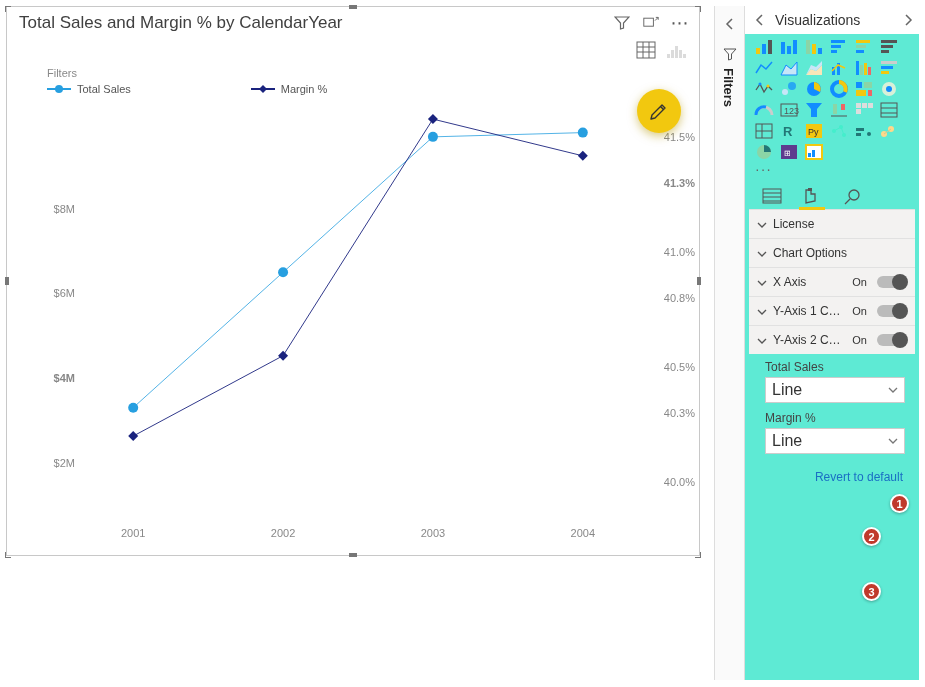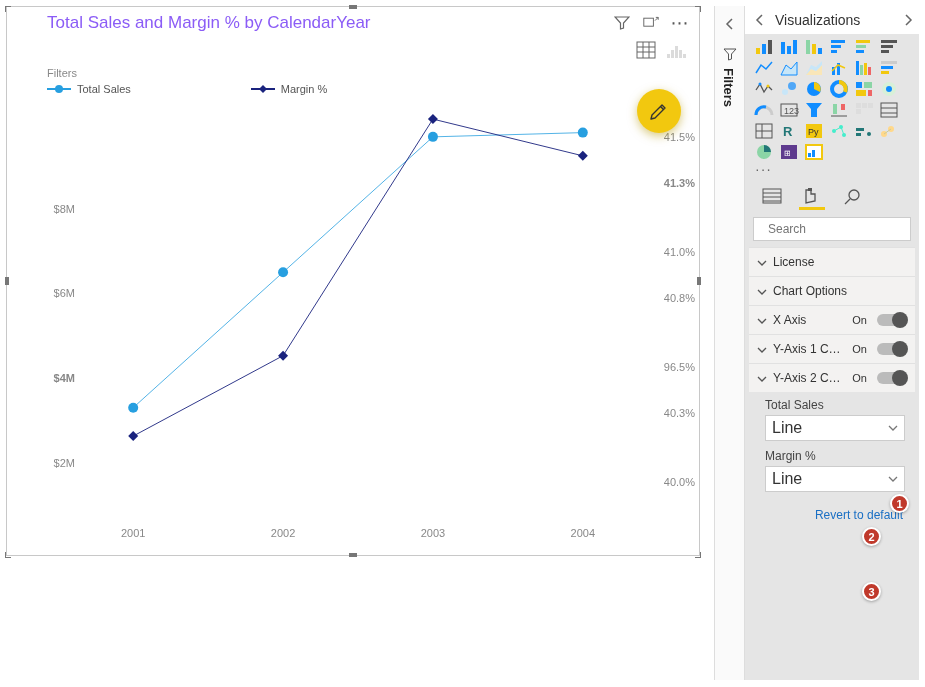--- a/index.html
+++ b/index.html
@@ -42,23 +42,22 @@
     background: #777;
   }
   .chart-header {
     display: flex;
     align-items: center;
     padding: 6px 10px 4px 12px;
     border-bottom: none;
   }
   .chart-title {
     font-size: 17px;
-    color: #8b5cf6;
+    color: #404040;
     flex: 1;
-    margin-left: 28px;
   }
   .chart-header-icons { display: flex; align-items: center; gap: 10px; }
   .hdr-icon { width: 18px; height: 18px; color: #666; display: flex; align-items: center; justify-content: center; }
   .hdr-icon svg { width: 16px; height: 16px; }
   .focus-icon { width: 20px; height: 16px; }
   .more-icon { font-size: 18px; letter-spacing: 1px; color: #555; line-height: 10px;}
   .drill-icons { display: flex; align-items: center; gap: 8px; padding: 2px 12px 0 0; justify-content: flex-end; }
   .drill-icon { width: 22px; height: 22px; display:flex; align-items:center; justify-content:center; }
   .drill-icon svg { width: 22px; height: 22px; }
   .legend-area { padding: 6px 0 8px 40px; }
@@ -117,21 +116,21 @@
     font-weight: 600;
     color: #222;
   }
 
   .viz-panel {
     position: absolute;
     left: 744px;
     top: 6px;
     width: 175px;
     height: 674px;
-    background: #e5e5e5;
+    background: #5eead4;
     border-left: 1px solid #ddd;
     font-size: 12px;
   }
   .viz-header {
     display: flex;
     align-items: center;
     padding: 6px 4px 6px 8px;
     background: #fff;
   }
   .viz-header .chev-left { width: 14px; height: 14px; color: #666; margin-right: 8px; }
@@ -345,21 +344,21 @@
     <div class="y-left-ticks" id="yLeft">
         <span class="y-tick" style="top: 89.4737%;">$2M</span>
         <span class="y-tick" style="top: 68.4211%; font-weight: bold;">$4M</span>
         <span class="y-tick" style="top: 47.3684%;">$6M</span>
         <span class="y-tick" style="top: 26.3158%;">$8M</span>
       </div>
 
     <div class="y-right-ticks" id="yRight">
         <span class="y-tick" style="top: 94.2857%;">40.0%</span>
         <span class="y-tick" style="top: 77.1429%;">40.3%</span>
-        <span class="y-tick" style="top: 65.7143%;">96.5%</span>
+        <span class="y-tick" style="top: 65.7143%;">40.5%</span>
         <span class="y-tick" style="top: 48.5714%;">40.8%</span>
         <span class="y-tick" style="top: 37.1429%; margin-left: 9px;">41.0%</span>
         <span class="y-tick" style="top: 20%; font-weight: bold;">41.3%</span>
         <span class="y-tick" style="top: 8.57143%;">41.5%</span>
       </div>
 
     <div class="plot-area">
       <svg class="series-svg" id="seriesSvg" viewBox="0 0 100 100" preserveAspectRatio="none">
           <polyline points="10,75.78947368421052 36.66666666666667,42.10526315789473 63.333333333333336,8.421052631578945 90,7.368421052631575" fill="none" stroke="#279fe0" stroke-width="0.8" vector-effect="non-scaling-stroke"></polyline>
           <polyline points="10,82.8571428571426 36.66666666666667,62.85714285714294 63.333333333333336,4.000000000000014 90,13.142857142856968" fill="none" stroke="#1a237e" stroke-width="0.9" vector-effect="non-scaling-stroke"></polyline>
@@ -659,27 +658,20 @@
         </svg>
     </div>
     <div class="tab-icon">
       <svg viewBox="0 0 20 18">
           <circle cx="12" cy="8" r="5" fill="none" stroke="#555" stroke-width="1.3"></circle>
           <line x1="8" y1="12" x2="3" y2="17" stroke="#555" stroke-width="1.3"></line>
         </svg>
     </div>
   </div>
 
-  <div class="search-box">
-    <svg viewBox="0 0 14 14">
-        <circle cx="6" cy="6" r="4" fill="none" stroke="#555" stroke-width="1.2"></circle>
-        <line x1="9" y1="9" x2="13" y2="13" stroke="#555" stroke-width="1.2"></line>
-      </svg>
-    <input type="text" placeholder="Search" style="">
-  </div>
 
   <div class="format-sections">
     <div class="format-row">
       <span class="chev"><svg viewBox="0 0 10 10">
             <path d="M1 3 L5 7 L9 3" fill="none" stroke="#555" stroke-width="1.3"></path>
           </svg></span>
       <span class="label">License</span>
     </div>
     <div class="format-row">
       <span class="chev"><svg viewBox="0 0 10 10">

